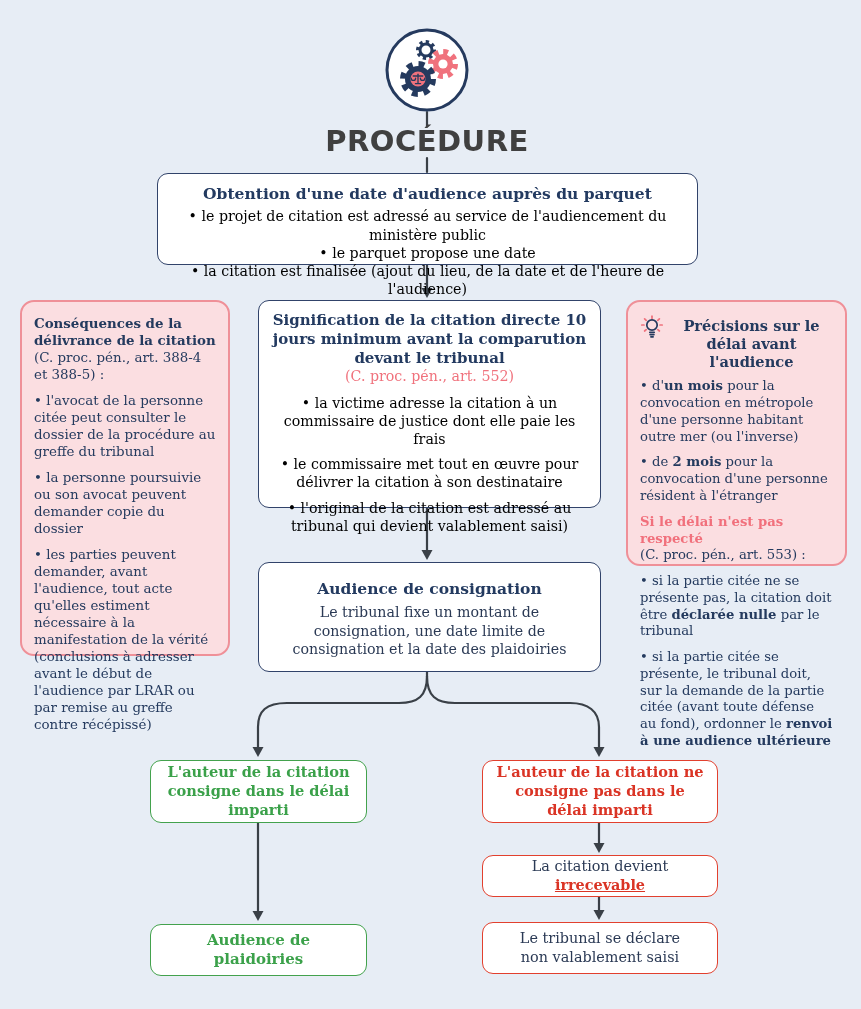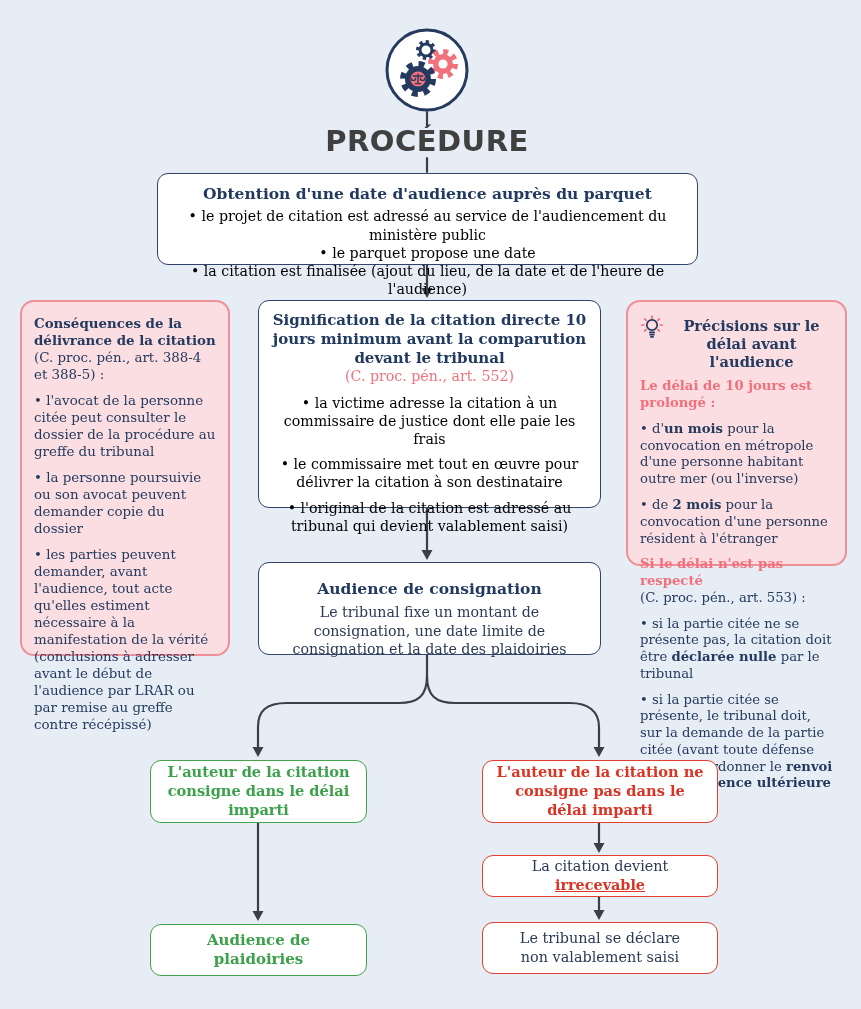--- a/index.html
+++ b/index.html
@@ -151,29 +151,28 @@
         <g stroke="#253a5e" stroke-width="1.7" fill="none" stroke-linecap="round">
           <circle cx="12" cy="10" r="5.2"></circle>
           <path d="M9.8,17.3 L14.2,17.3"></path>
           <path d="M10.1,19.6 L13.9,19.6"></path>
           <path d="M10.9,21.8 L13.1,21.8"></path>
         </g>
       </svg>
     </span>
     <div class="rp-title">Précisions sur le délai avant l'audience</div>
   </div>
-  <p class="panel-heading-pink">Le délai de 10 jours est prolongé :</p>
   <p class="bullet"><span>d'</span><b class="inline">un mois</b><span> pour la convocation en métropole d'une personne habitant outre mer (ou l'inverse)</span></p>
   <p class="bullet"><span>de </span><b class="inline">2 mois</b><span> pour la convocation d'une personne résident à l'étranger</span></p>
   <p><span class="panel-heading-pink">Si le délai n'est pas respecté</span><br><span>(C. proc. pén., art. 553) :</span></p>
   <p class="bullet"><span>si la partie citée ne se présente pas, la citation doit être </span><b class="inline">déclarée nulle</b><span> par le tribunal</span></p>
   <p class="bullet"><span>si la partie citée se présente, le tribunal doit, sur la demande de la partie citée (avant toute défense au fond), ordonner le </span><b class="inline">renvoi à une audience ultérieure</b><span></span></p>
 </div>
 
-<div class="abs node" style="left:258px;top:562px;width:343px;height:93px;padding-top:16px;">
+<div class="abs node" style="left:258px;top:562px;width:343px;height:110px;padding-top:16px;">
   <div class="node-title">Audience de consignation</div>
   <div class="node-body" style="margin-top:5px;">Le tribunal fixe un montant de consignation, une date limite de consignation et la date des plaidoiries</div>
 </div>
 
 <div class="abs outcome green" style="left:150px;top:760px;width:217px;height:63px;">L'auteur de la citation consigne dans le délai imparti</div>
 
 <div class="abs outcome red" style="left:482px;top:760px;width:236px;height:63px;">L'auteur de la citation ne consigne pas dans le délai imparti</div>
 
 <div class="abs outcome red navy-text" style="left:482px;top:855px;width:236px;height:38px;">
   <span><span>La citation devient </span><b class="inline" style="color:#da3425;text-decoration:underline;">irrecevable</b></span>

